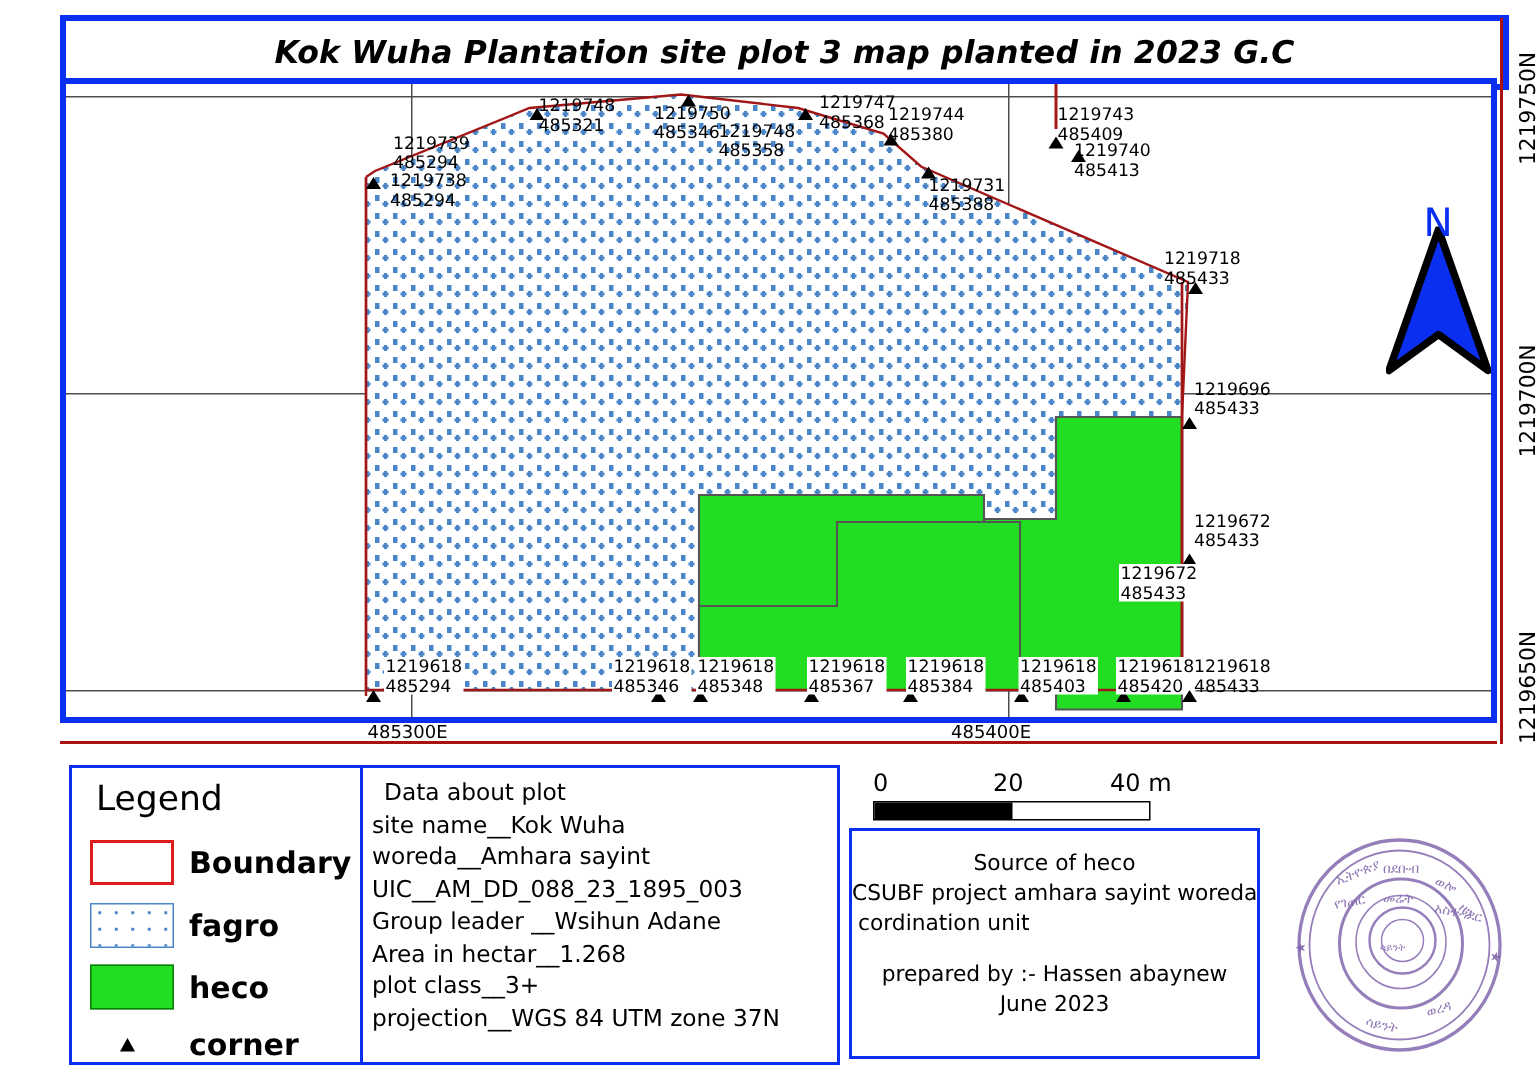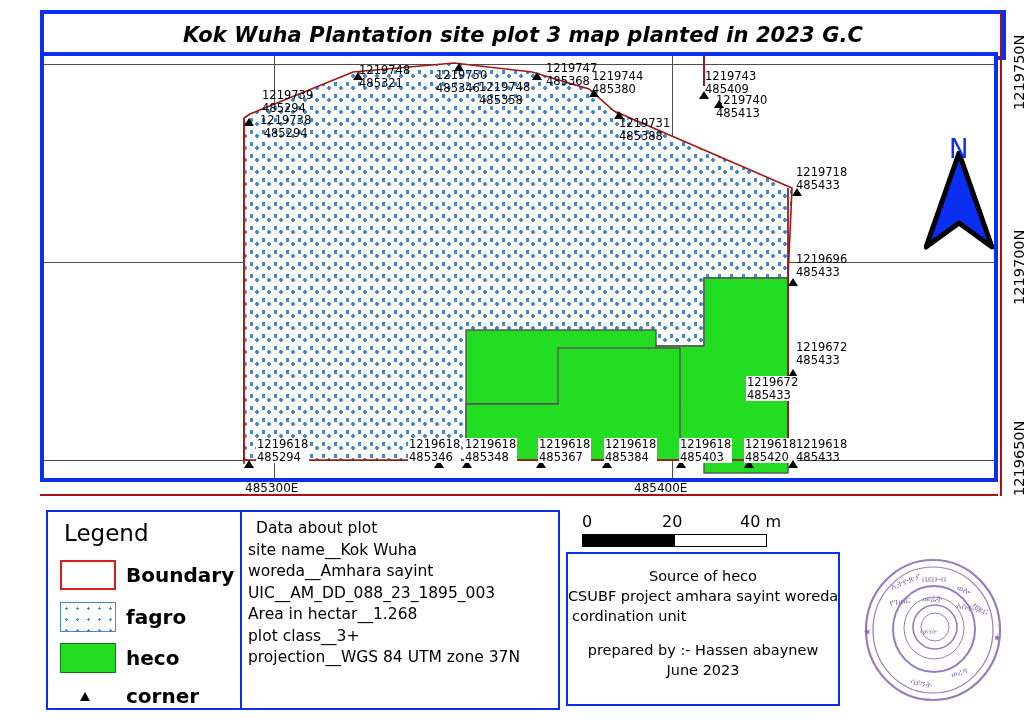--- a/index.html
+++ b/index.html
@@ -163,38 +163,38 @@
     <polyline points="200,62 206,58 309,16 410,7 488,16 545,33 570,55 748,132 744,222 744,313 744,404 200,404 200,62" fill="none" stroke="#a11616" stroke-width="1.6"></polyline>
 
     <line x1="744" y1="132" x2="744" y2="404" stroke="#a11616" stroke-width="1.8"></line>
     <line x1="660" y1="0" x2="660" y2="30" stroke="#a11616" stroke-width="2"></line>
     <line x1="200" y1="62" x2="200" y2="408" stroke="#a11616" stroke-width="1.6"></line>
   </svg>
 
   <div id="pt-layer">
       <div class="corner-tri" style="left: 200px; top: 62px;"></div>
       <div class="ptlabel" style="left: 218px; top: 33px;"><span>1219739</span><span class="l2">485294</span></div>
-      <div class="ptlabel" style="left: 216px; top: 58px; text-align: center;"><span>1219738</span><span class="l2">485294</span></div>
+      <div class="ptlabel" style="left: 216px; top: 58px;"><span>1219738</span><span class="l2">485294</span></div>
       <div class="corner-tri" style="left: 309px; top: 16px;"></div>
       <div class="ptlabel" style="left: 315px; top: 8px;"><span>1219748</span><span class="l2">485321</span></div>
       <div class="corner-tri" style="left: 410px; top: 7px;"></div>
       <div class="ptlabel" style="left: 392px; top: 13px;"><span>1219750</span><span class="l2">485346</span></div>
       <div class="ptlabel" style="left: 435px; top: 25px;"><span>1219748</span><span class="l2">485358</span></div>
       <div class="corner-tri" style="left: 488px; top: 16px;"></div>
       <div class="ptlabel" style="left: 502px; top: 6px;"><span>1219747</span><span class="l2">485368</span></div>
       <div class="corner-tri" style="left: 545px; top: 33px;"></div>
       <div class="ptlabel" style="left: 548px; top: 14px;"><span>1219744</span><span class="l2">485380</span></div>
       <div class="corner-tri" style="left: 570px; top: 55px;"></div>
       <div class="ptlabel" style="left: 575px; top: 61px;"><span>1219731</span><span class="l2">485388</span></div>
       <div class="corner-tri" style="left: 655px; top: 35px;"></div>
       <div class="ptlabel" style="left: 661px; top: 14px;"><span>1219743</span><span class="l2">485409</span></div>
       <div class="corner-tri" style="left: 670px; top: 44px;"></div>
       <div class="ptlabel" style="left: 672px; top: 38px;"><span>1219740</span><span class="l2">485413</span></div>
       <div class="corner-tri" style="left: 748px; top: 132px;"></div>
-      <div class="ptlabel" style="left: 752px; top: 110px;"><span>1219718</span><span class="l2">485433</span></div>
+      <div class="ptlabel" style="left: 732px; top: 110px;"><span>1219718</span><span class="l2">485433</span></div>
       <div class="corner-tri" style="left: 744px; top: 222px;"></div>
       <div class="ptlabel" style="left: 752px; top: 197px;"><span>1219696</span><span class="l2">485433</span></div>
       <div class="corner-tri" style="left: 744px; top: 313px;"></div>
       <div class="ptlabel" style="left: 752px; top: 285px;"><span>1219672</span><span class="l2">485433</span></div>
       <div class="ptlabel boxed" style="left: 702px; top: 320px;"><span>1219672</span><span class="l2">485433</span></div>
       <div class="corner-tri" style="left: 200px; top: 404px;"></div>
       <div class="ptlabel boxed" style="left: 212px; top: 382px;"><span>1219618</span><span class="l2">485294</span></div>
       <div class="corner-tri" style="left: 390px; top: 404px;"></div>
       <div class="ptlabel boxed" style="left: 364px; top: 382px;"><span>1219618</span><span class="l2">485346</span></div>
       <div class="corner-tri" style="left: 418px; top: 404px;"></div>
@@ -254,20 +254,21 @@
       </span>
     <span class="legend-label">corner</span>
   </div>
 </div>
 
 <div class="panel" id="data-panel">
   <div class="line first">Data about plot</div>
   <div class="line">site name__Kok Wuha</div>
   <div class="line">woreda__Amhara sayint</div>
   <div class="line">UIC__AM_DD_088_23_1895_003</div>
+  <div class="line">Group leader __Wsihun Adane</div>
   <div class="line">Area in hectar__1.268</div>
   <div class="line">plot class__3+</div>
   <div class="line">projection__WGS 84 UTM zone 37N</div>
 </div>
 
 <div class="abs" id="scale-wrap">
   <div id="scale-ticks">
     <span style="left:0px">0</span>
     <span style="left:80px">20</span>
     <span style="left:158px">40 m</span>

